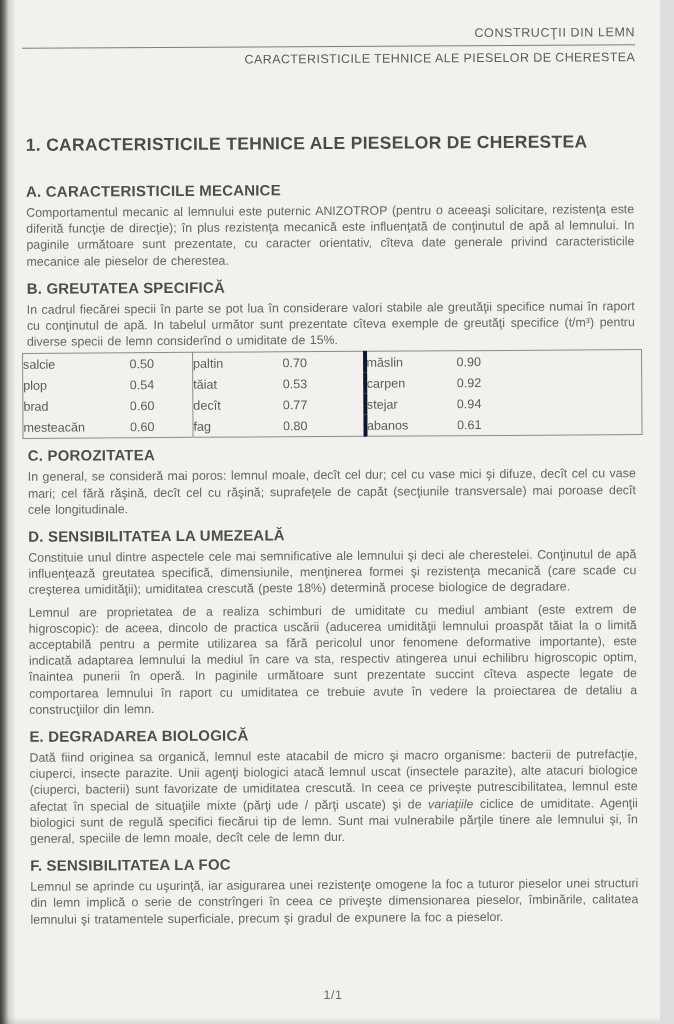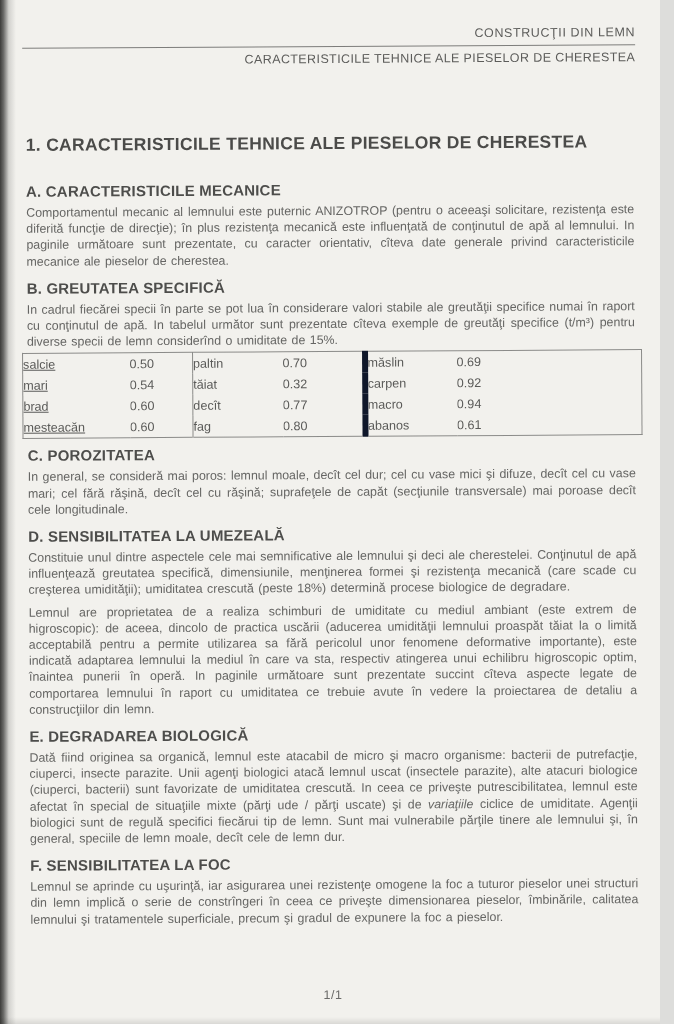--- a/index.html
+++ b/index.html
@@ -66,23 +66,23 @@
     margin: 0 0 7px -5px;
     border: 1px solid #8b8b89;
     background: transparent;
   }
   table.density td {
     font-size: 12.6px; color: #5a5a58;
     height: 21px; padding: 0;
     vertical-align: middle;
     white-space: nowrap; overflow: hidden;
   }
-  td.name1 { padding-left: 12px; text-decoration: underline; }
+  td.name1 { padding-left: 12px; }
   td.name2 { padding-left: 7px;  border-left: 1px solid #8b8b89; margin-top: 42px; }
-  td.name3 { padding-left: 15px; border-left: 6px solid #0f172a; }
+  td.name3 { padding-left: 15px; border-left: 4px solid #0f172a; }
 
   .footer {
     position: absolute; left: 0; right: 0; bottom: 22px;
     text-align: center; font-size: 12.5px; color: #6b6b69;
     letter-spacing: 0.5px;
   }
 </style>
 </head>
 <body>
 
@@ -113,36 +113,36 @@
           <col style="width:92px">
             <col style="width:185px">
         </colgroup>
         <tbody>
           <tr>
             <td class="name1">salcie</td>
             <td>0.50</td>
             <td class="name2">paltin</td>
             <td>0.70</td>
             <td class="name3">măslin</td>
-            <td>0.69</td>
+            <td>0.90</td>
           </tr>
           <tr>
-            <td class="name1">mari</td>
+            <td class="name1">plop</td>
             <td>0.54</td>
             <td class="name2">tăiat</td>
-            <td>0.32</td>
+            <td>0.53</td>
             <td class="name3">carpen</td>
             <td>0.92</td>
           </tr>
           <tr>
             <td class="name1">brad</td>
             <td>0.60</td>
             <td class="name2">decît</td>
             <td>0.77</td>
-            <td class="name3">macro</td>
+            <td class="name3">stejar</td>
             <td>0.94</td>
           </tr>
           <tr>
             <td class="name1">mesteacăn</td>
             <td>0.60</td>
             <td class="name2">fag</td>
             <td>0.80</td>
             <td class="name3">abanos</td>
             <td>0.61</td>
           </tr>

